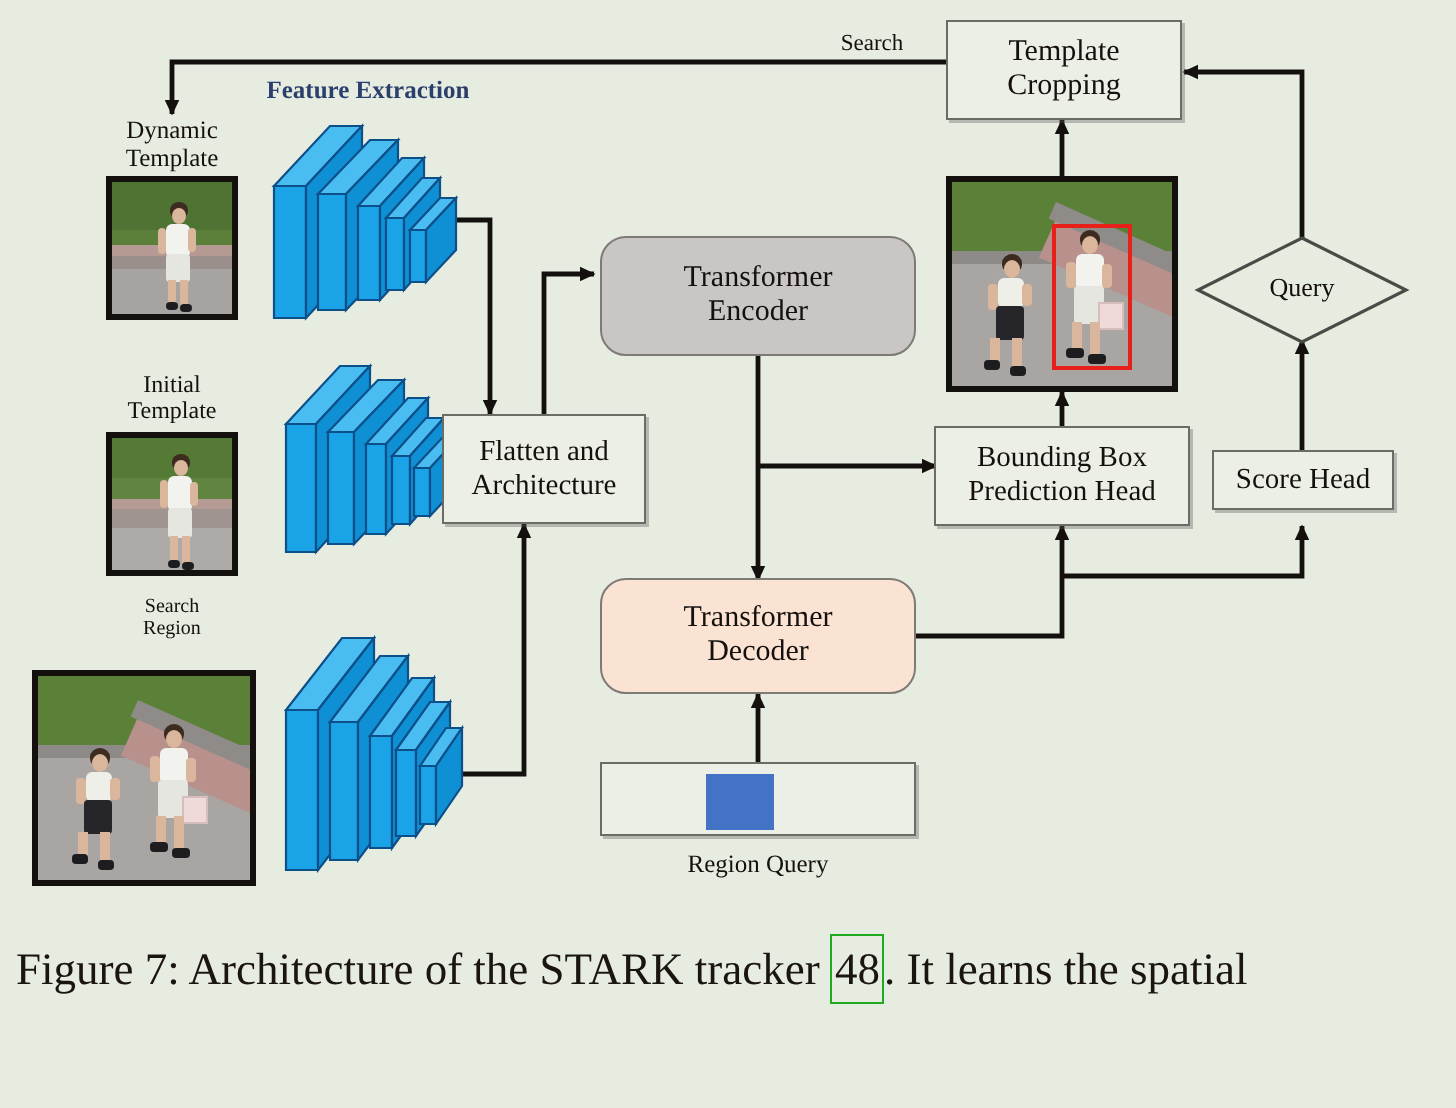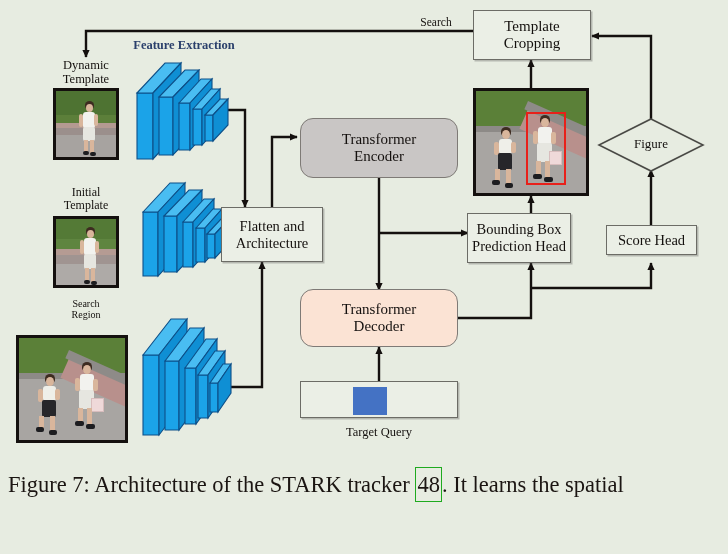--- a/index.html
+++ b/index.html
@@ -187,21 +187,21 @@
 
   <div class="node-label" style="left:44px;top:58px;width:84px;font-size:12.5px;">Dynamic
 Template</div>
 
   <div class="node-label" style="left:46px;top:186px;width:80px;font-size:12px;">Initial
 Template</div>
 
   <div class="node-label" style="left:48px;top:298px;width:76px;font-size:10px;">Search
 Region</div>
 
-  <div class="node-label" style="left:329px;top:425px;width:100px;font-size:12.5px;">Target Query</div>
+  <div class="node-label" style="left:329px;top:425px;width:100px;font-size:12.5px;">Region Query</div>
 
   <div class="imgbox" style="left:53px;top:88px;width:66px;height:72px;">
     <div class="img-inner photo-templ"></div>
     <div class="person" style="left:20px;top:10px;width:26px;height:56px;">
       <div class="p-hair" style="left:9px;top:0px;width:9px;height:8px;"></div>
       <div class="p-head" style="left:10px;top:3px;width:7px;height:8px;"></div>
       <div class="p-top" style="left:7px;top:11px;width:12px;height:16px;"></div>
       <div class="p-arm" style="left:3px;top:13px;width:4px;height:13px;"></div>
       <div class="p-arm" style="left:18px;top:13px;width:4px;height:12px;"></div>
       <div class="p-bottom" style="left:7px;top:26px;width:12px;height:14px;"></div>
@@ -388,29 +388,29 @@
 
   <div class="box rounded gray" style="left:300px;top:118px;width:158px;height:60px;font-size:15px;">Transformer
 Encoder</div>
 
   <div class="box rounded peach" style="left:300px;top:289px;width:158px;height:58px;font-size:15px;">Transformer
 Decoder</div>
 
   <div class="box sharp" style="left:473px;top:10px;width:118px;height:50px;font-size:15px;">Template
 Cropping</div>
 
-  <div class="box sharp" style="left:467px;top:213px;width:104px;height:50px;font-size:14.5px;">Bounding Box
+  <div class="box sharp" style="left:467px;top:213px;width:128px;height:50px;font-size:14.5px;">Bounding Box
 Prediction Head</div>
 
   <div class="box sharp" style="left:606px;top:225px;width:91px;height:30px;font-size:14.5px;">Score Head</div>
 
   <svg style="position:absolute;left:597px;top:117px;width:108px;height:56px;" viewBox="0 0 108 56">
     <polygon points="54,2 106,28 54,54 2,28" fill="#e7ece1" stroke="#4a4a46" stroke-width="1.6"></polygon>
   </svg>
-  <div class="node-label" style="left:617px;top:137px;width:68px;font-size:13px;">Figure</div>
+  <div class="node-label" style="left:617px;top:137px;width:68px;font-size:13px;">Query</div>
 
   <div class="query-strip" style="left:300px;top:381px;width:158px;height:37px;">
     <div class="query-token" style="left:52px;top:5px;width:34px;height:28px;"></div>
   </div>
 
 </div>
 
 <div id="caption">
   <div class="cap-line" style="left:8px;top:12px;">
     <span>Figure 7:  Architecture of the STARK tracker </span><span class="cit">48</span><span>. It learns the spatial</span>

